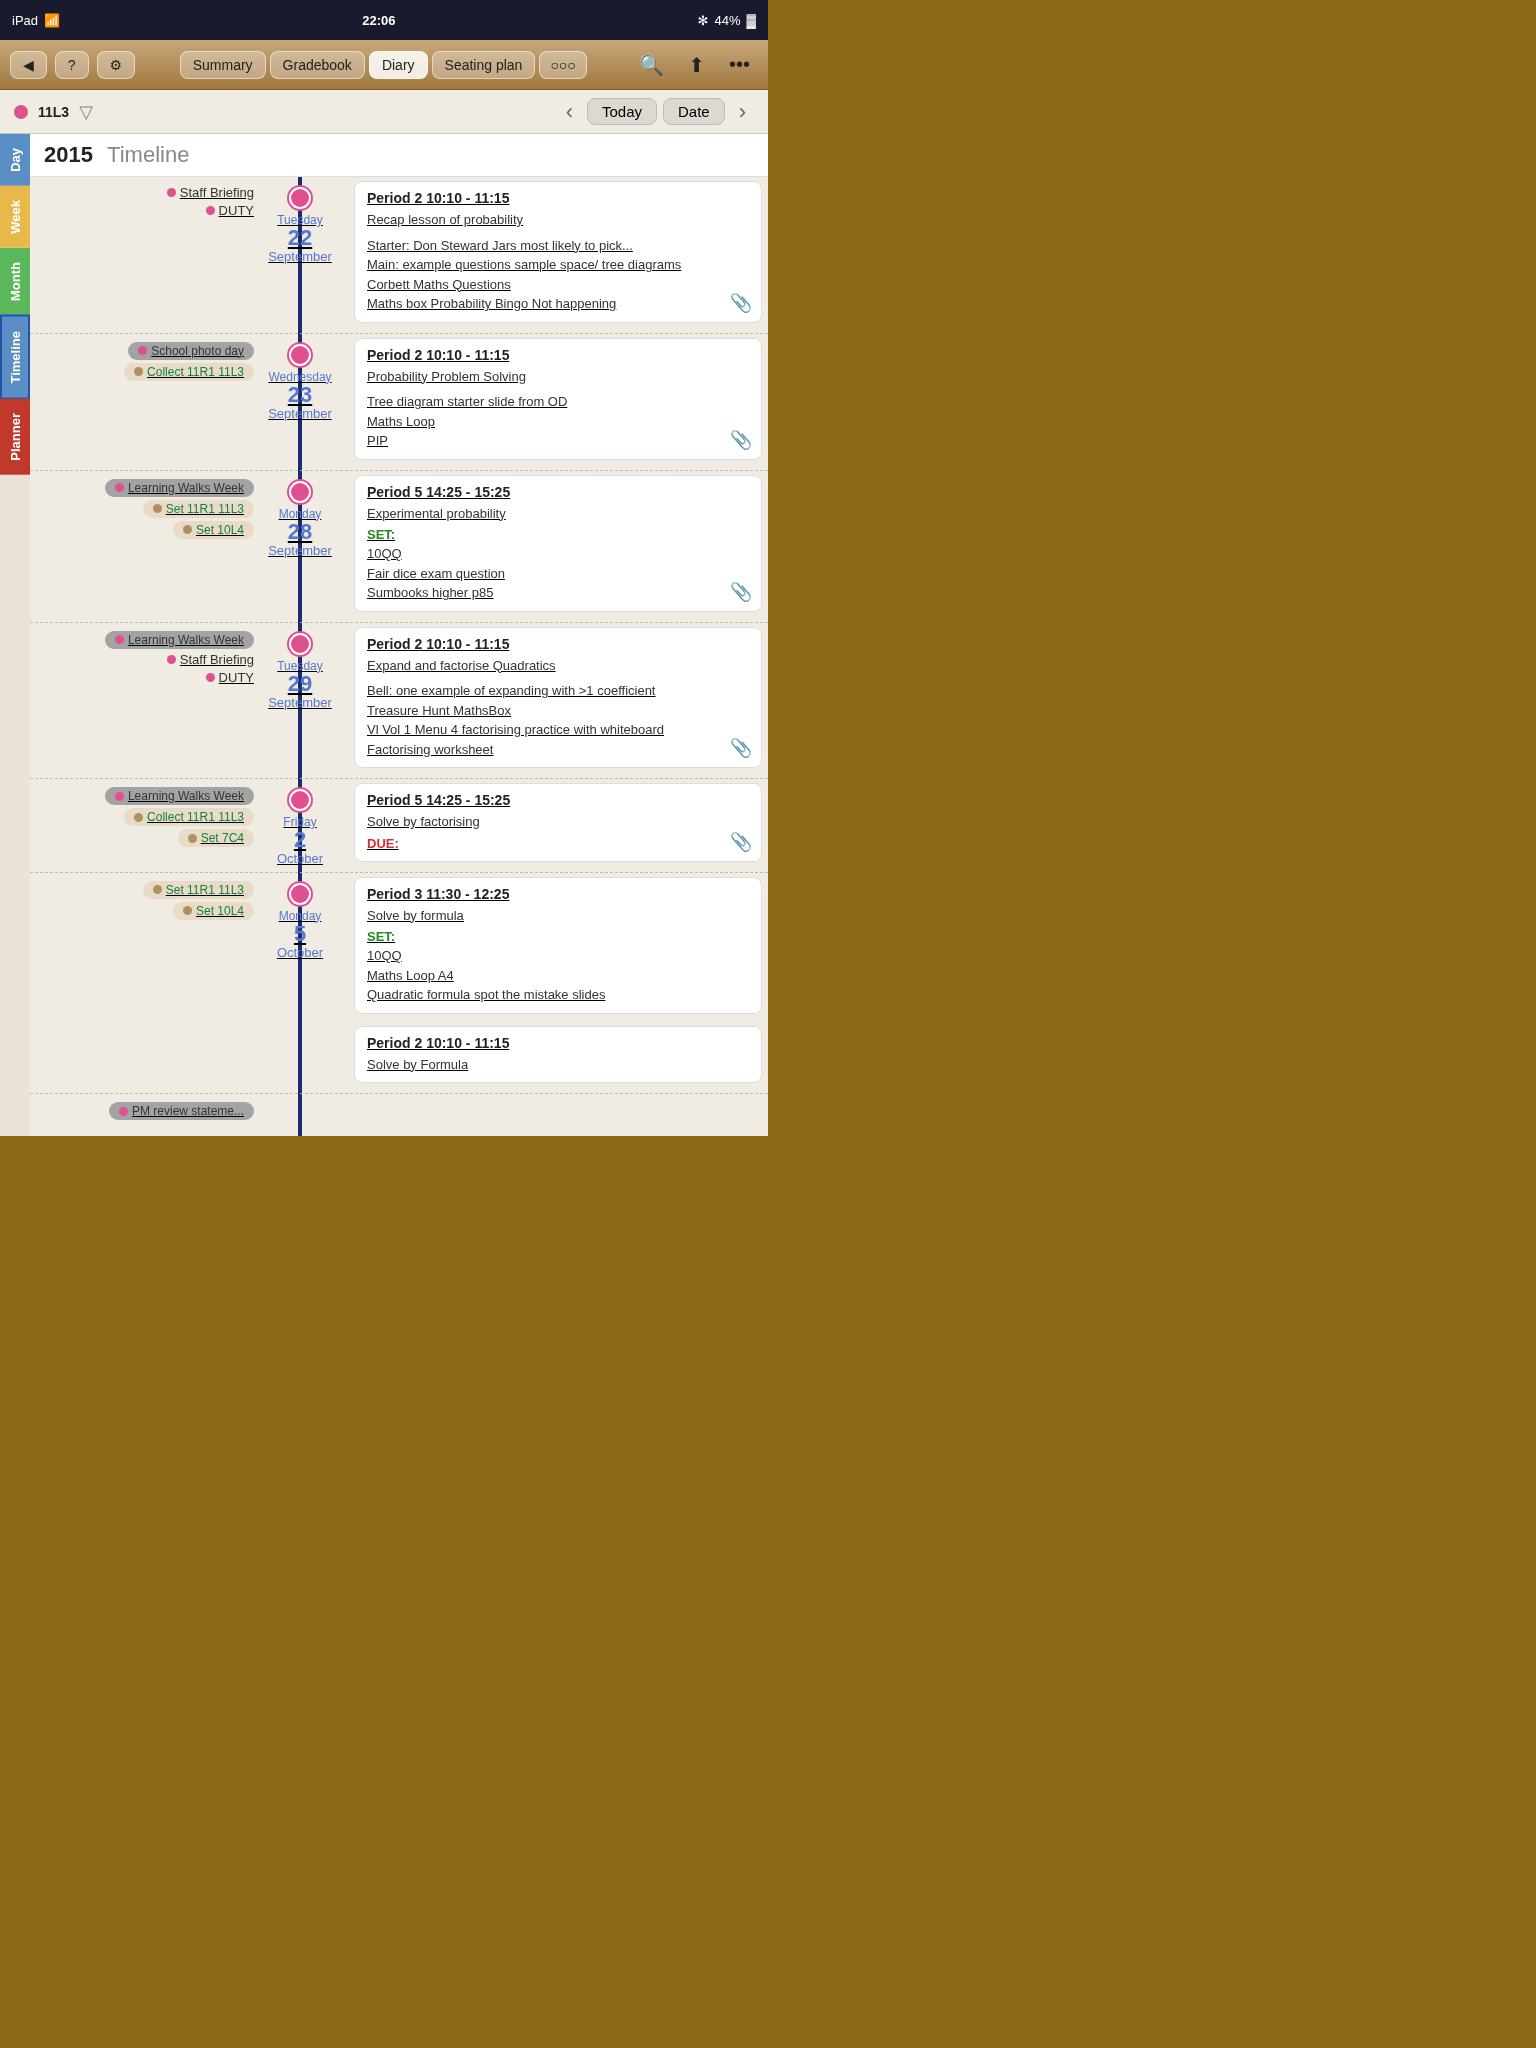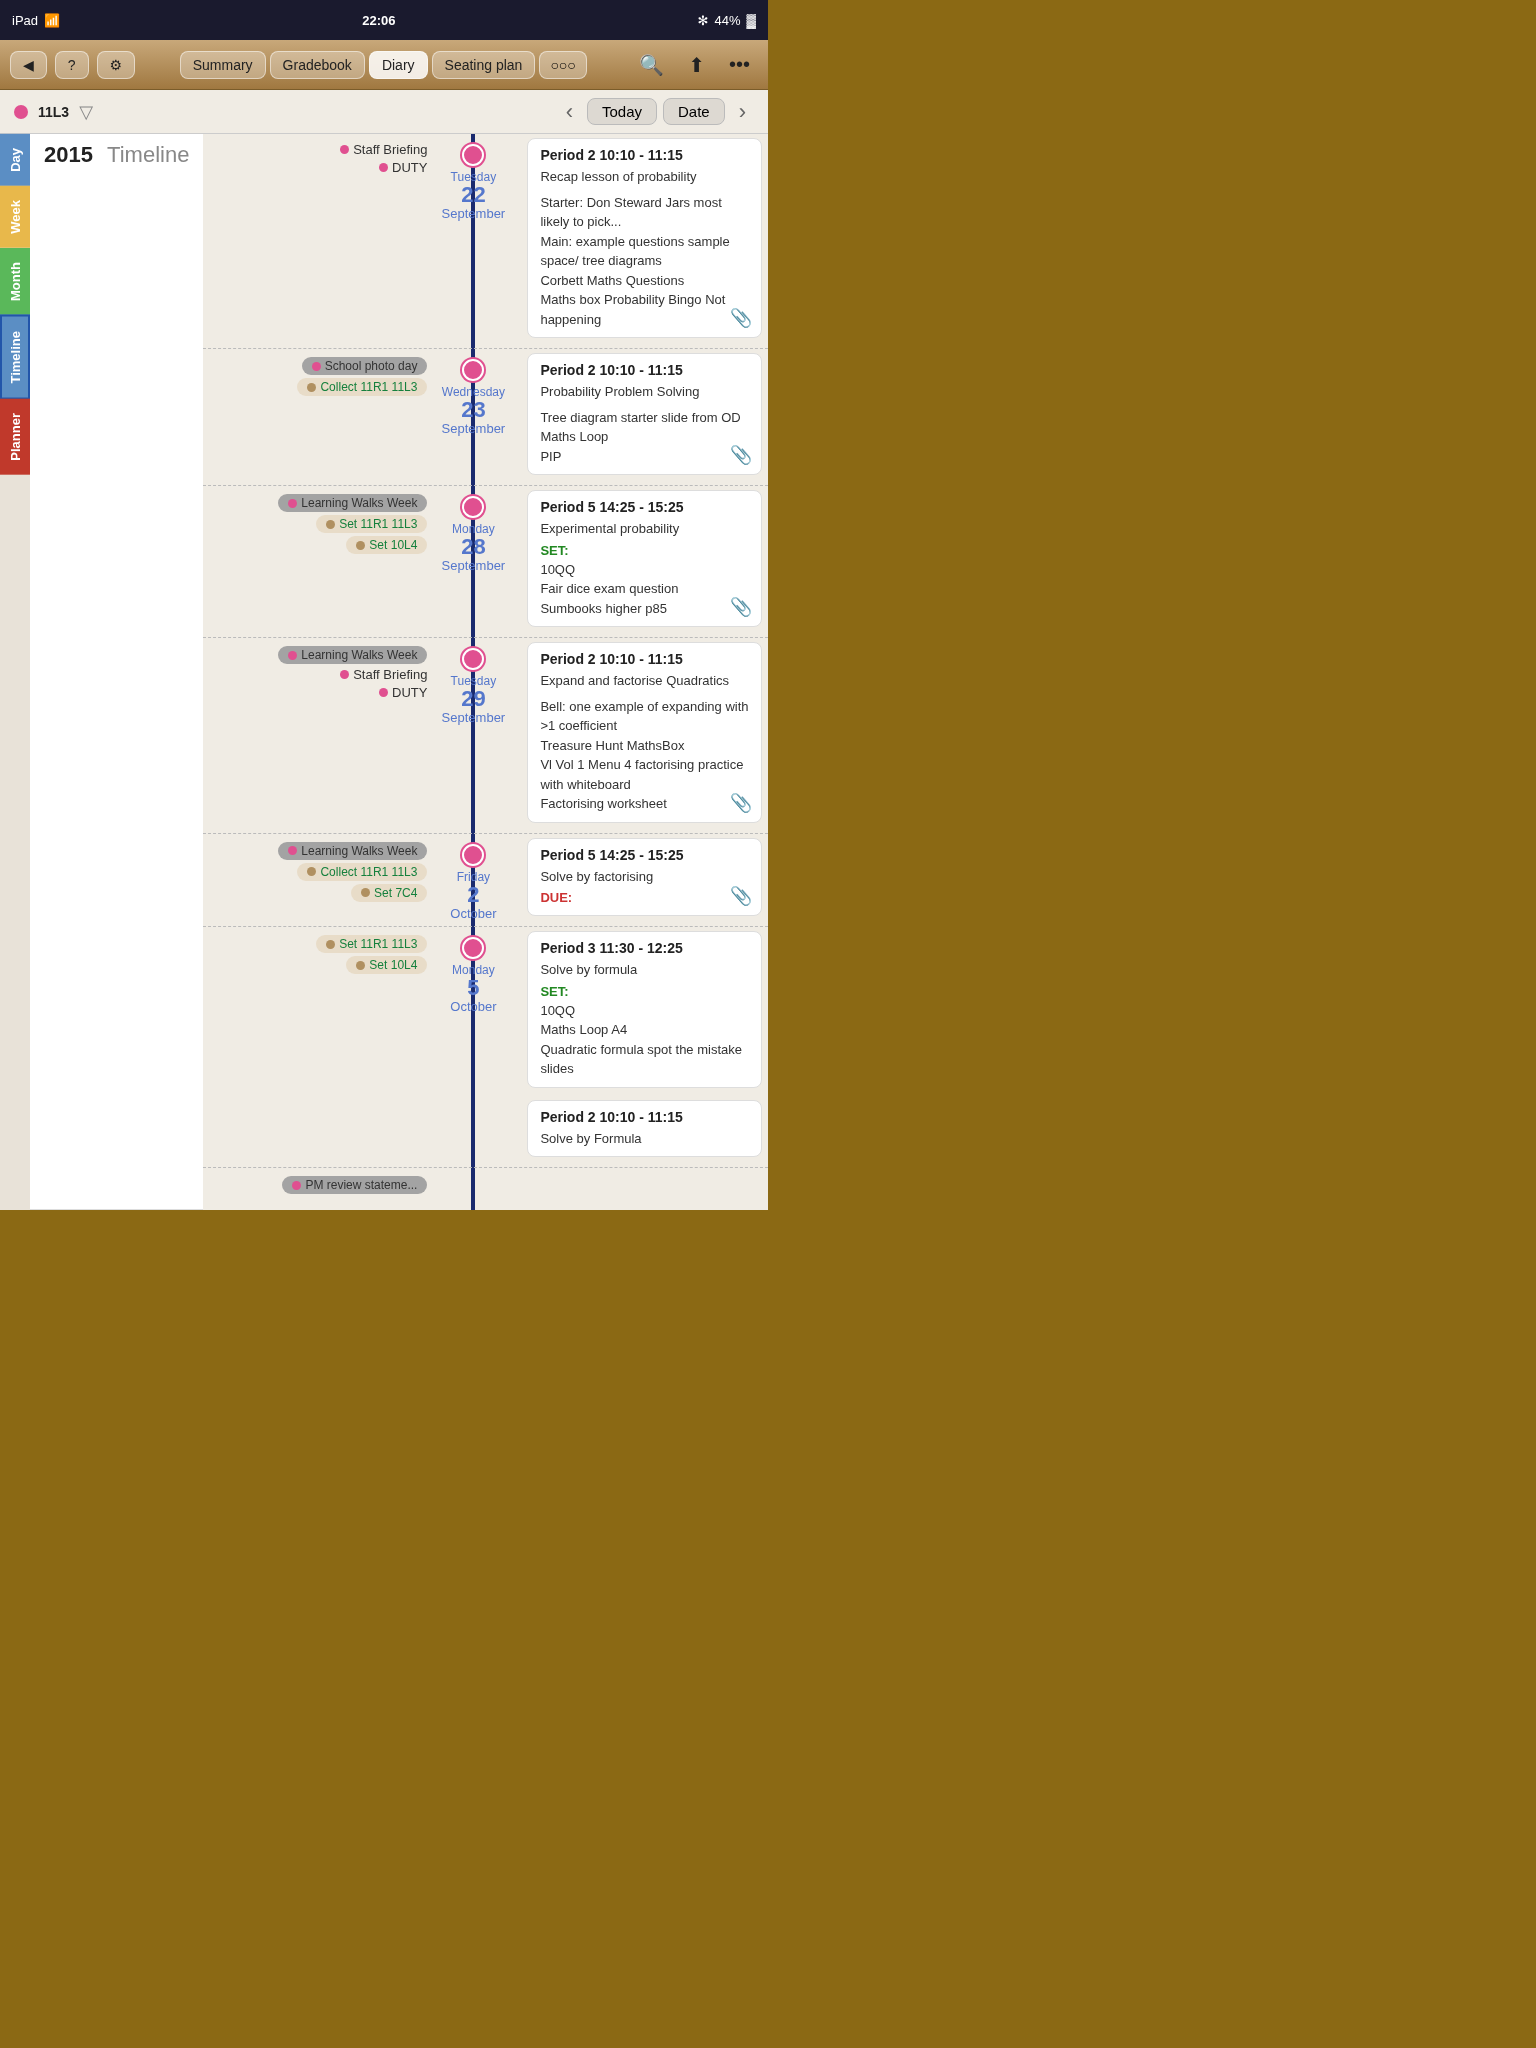--- a/index.html
+++ b/index.html
@@ -141,21 +141,21 @@
     .side-tab.day { background: #5b8ec4; }
     .side-tab.week { background: #e8b84b; }
     .side-tab.month { background: #5ab85a; }
     .side-tab.timeline { background: #5b8ec4; border: 2px solid #2255aa; }
     .side-tab.planner { background: #c0392b; }
 
     
     .content-wrapper {
       flex: 1;
       display: flex;
-      flex-direction: row;
+      flex-direction: column;
       background: white;
     }
 
     
     .year-header {
       padding: 8px 14px;
       font-size: 22px;
       background: white;
       border-bottom: 1px solid #ddd;
     }
@@ -336,21 +336,21 @@
     <div class="side-tab planner">Planner</div>
   </div>
 
   <div class="content-wrapper">
 
     <div class="year-header">
       <span class="year">2015</span>
       <span class="timeline-label">Timeline</span>
     </div>
 
-    <div style="display:flex; flex:1; position:relative; background:#f0ece4;">
+    <div style="display:flex; flex:1; position:relative; background:#f0ece4;text-decoration:underline;">
 
       <div style="position:absolute; left:230px; width:80px; top:0; bottom:0; background:#f0ece4; z-index:0;">
         <div style="position:absolute; left:50%; top:0; bottom:0; width:4px; background:#1a2a6e; transform:translateX(-50%); z-index:1;"></div>
       </div>
 
       <div style="display:flex; flex-direction:column; flex:1; position:relative; z-index:2;">
 
         <div style="display:flex; position:relative;">
           <div class="left-events">
             <div class="plain-event">

